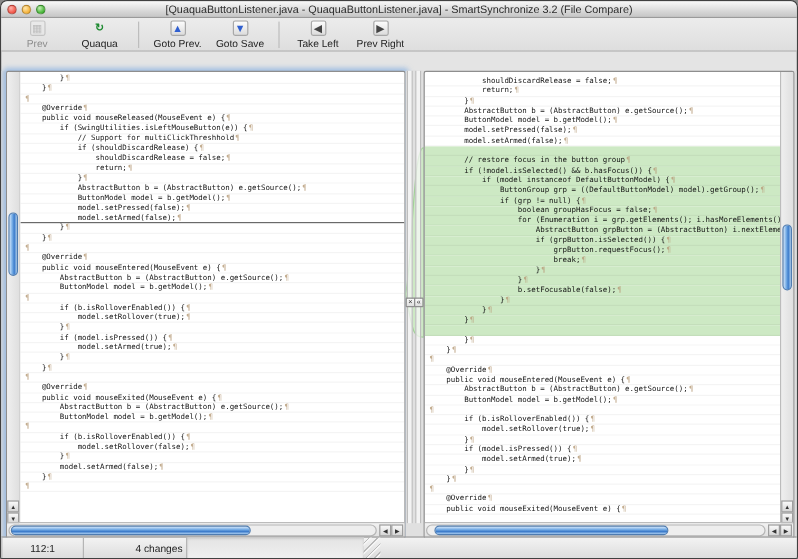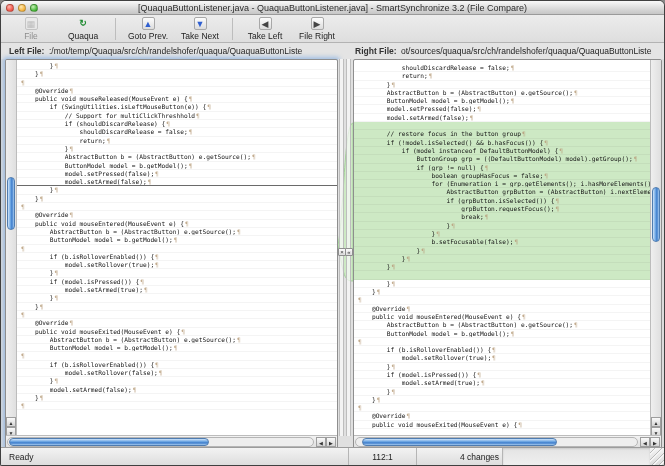--- a/index.html
+++ b/index.html
@@ -111,52 +111,46 @@
       <div class="light red"></div>
       <div class="light yellow"></div>
       <div class="light green"></div>
     </div>
     <div class="title">[QuaquaButtonListener.java - QuaquaButtonListener.java] - SmartSynchronize 3.2 (File Compare)</div>
   </div>
 
   <div class="toolbar">
     <div class="tb-btn disabled">
       <span class="tb-icon icon-save">▦</span>
-      <span class="tb-label">File</span>
+      <span class="tb-label">Prev</span>
     </div>
     <div class="tb-btn">
       <span class="tb-icon icon-reload">↻</span>
       <span class="tb-label">Quaqua</span>
     </div>
     <div class="tb-sep"></div>
     <div class="tb-btn">
       <span class="tb-icon icon-box icon-blue">▲</span>
       <span class="tb-label">Goto Prev.</span>
     </div>
     <div class="tb-btn">
       <span class="tb-icon icon-box icon-blue">▼</span>
-      <span class="tb-label">Take Next</span>
+      <span class="tb-label">Goto Save</span>
     </div>
     <div class="tb-sep"></div>
     <div class="tb-btn">
       <span class="tb-icon icon-box icon-dark">◀</span>
       <span class="tb-label">Take Left</span>
     </div>
     <div class="tb-btn">
       <span class="tb-icon icon-box icon-dark">▶</span>
-      <span class="tb-label">File Right</span>
-    </div>
-  </div>
-
-  <div class="filebar">
-    <span class="flabel" id="lf-label">Left File:</span>
-    <span class="fpath" id="lf-path">:/mot/temp/Quaqua/src/ch/randelshofer/quaqua/QuaquaButtonListe</span>
-    <span class="flabel" id="rf-label">Right File:</span>
-    <span class="fpath" id="rf-path">ot/sources/quaqua/src/ch/randelshofer/quaqua/QuaquaButtonListe</span>
-  </div>
+      <span class="tb-label">Prev Right</span>
+    </div>
+  </div>
+
 
   <div class="main">
 
     <div class="pane pane-left">
       <div class="vscroll">
         <div class="vthumb" style="top:117px; height:53px;"></div>
         <div class="sb-btn" style="left:0; top:357px;">▲</div>
         <div class="sb-btn" style="left:0; top:367px;">▼</div>
       </div>
       <div class="code" id="left-code"><div class="code-line"><span>        }</span><span class="pl">¶</span></div><div class="code-line"><span>    }</span><span class="pl">¶</span></div><div class="code-line"><span></span><span class="pl">¶</span></div><div class="code-line"><span>    @Override</span><span class="pl">¶</span></div><div class="code-line"><span>    public void mouseReleased(MouseEvent e) {</span><span class="pl">¶</span></div><div class="code-line"><span>        if (SwingUtilities.isLeftMouseButton(e)) {</span><span class="pl">¶</span></div><div class="code-line"><span>            // Support for multiClickThreshhold</span><span class="pl">¶</span></div><div class="code-line"><span>            if (shouldDiscardRelease) {</span><span class="pl">¶</span></div><div class="code-line"><span>                shouldDiscardRelease = false;</span><span class="pl">¶</span></div><div class="code-line"><span>                return;</span><span class="pl">¶</span></div><div class="code-line"><span>            }</span><span class="pl">¶</span></div><div class="code-line"><span>            AbstractButton b = (AbstractButton) e.getSource();</span><span class="pl">¶</span></div><div class="code-line"><span>            ButtonModel model = b.getModel();</span><span class="pl">¶</span></div><div class="code-line"><span>            model.setPressed(false);</span><span class="pl">¶</span></div><div class="code-line ins"><span>            model.setArmed(false);</span><span class="pl">¶</span></div><div class="code-line"><span>        }</span><span class="pl">¶</span></div><div class="code-line"><span>    }</span><span class="pl">¶</span></div><div class="code-line"><span></span><span class="pl">¶</span></div><div class="code-line"><span>    @Override</span><span class="pl">¶</span></div><div class="code-line"><span>    public void mouseEntered(MouseEvent e) {</span><span class="pl">¶</span></div><div class="code-line"><span>        AbstractButton b = (AbstractButton) e.getSource();</span><span class="pl">¶</span></div><div class="code-line"><span>        ButtonModel model = b.getModel();</span><span class="pl">¶</span></div><div class="code-line"><span></span><span class="pl">¶</span></div><div class="code-line"><span>        if (b.isRolloverEnabled()) {</span><span class="pl">¶</span></div><div class="code-line"><span>            model.setRollover(true);</span><span class="pl">¶</span></div><div class="code-line"><span>        }</span><span class="pl">¶</span></div><div class="code-line"><span>        if (model.isPressed()) {</span><span class="pl">¶</span></div><div class="code-line"><span>            model.setArmed(true);</span><span class="pl">¶</span></div><div class="code-line"><span>        }</span><span class="pl">¶</span></div><div class="code-line"><span>    }</span><span class="pl">¶</span></div><div class="code-line"><span></span><span class="pl">¶</span></div><div class="code-line"><span>    @Override</span><span class="pl">¶</span></div><div class="code-line"><span>    public void mouseExited(MouseEvent e) {</span><span class="pl">¶</span></div><div class="code-line"><span>        AbstractButton b = (AbstractButton) e.getSource();</span><span class="pl">¶</span></div><div class="code-line"><span>        ButtonModel model = b.getModel();</span><span class="pl">¶</span></div><div class="code-line"><span></span><span class="pl">¶</span></div><div class="code-line"><span>        if (b.isRolloverEnabled()) {</span><span class="pl">¶</span></div><div class="code-line"><span>            model.setRollover(false);</span><span class="pl">¶</span></div><div class="code-line"><span>        }</span><span class="pl">¶</span></div><div class="code-line"><span>        model.setArmed(false);</span><span class="pl">¶</span></div><div class="code-line"><span>    }</span><span class="pl">¶</span></div><div class="code-line"><span></span><span class="pl">¶</span></div></div>
@@ -190,20 +184,19 @@
         <div class="htrack">
           <div class="hthumb" style="left:6px; width:195px;"></div>
         </div>
         <div class="sb-btn" style="right:11px; top:1px;">◀</div>
         <div class="sb-btn" style="right:1px; top:1px;">▶</div>
       </div>
     </div>
   </div>
 
   <div class="statusbar">
-    <div class="status-left">Ready</div>
     <div class="status-cell cell-pos">112:1</div>
     <div class="status-cell cell-changes">4 changes</div>
     <div class="status-progress"></div>
     <div class="resize-grip"></div>
   </div>
 
 </div>
 
 </body></html>

